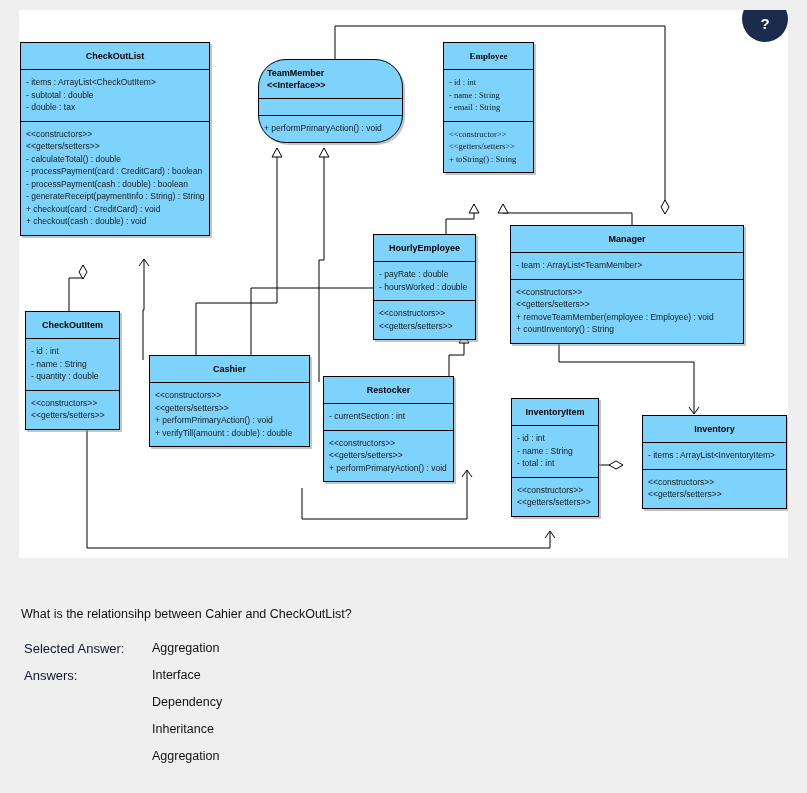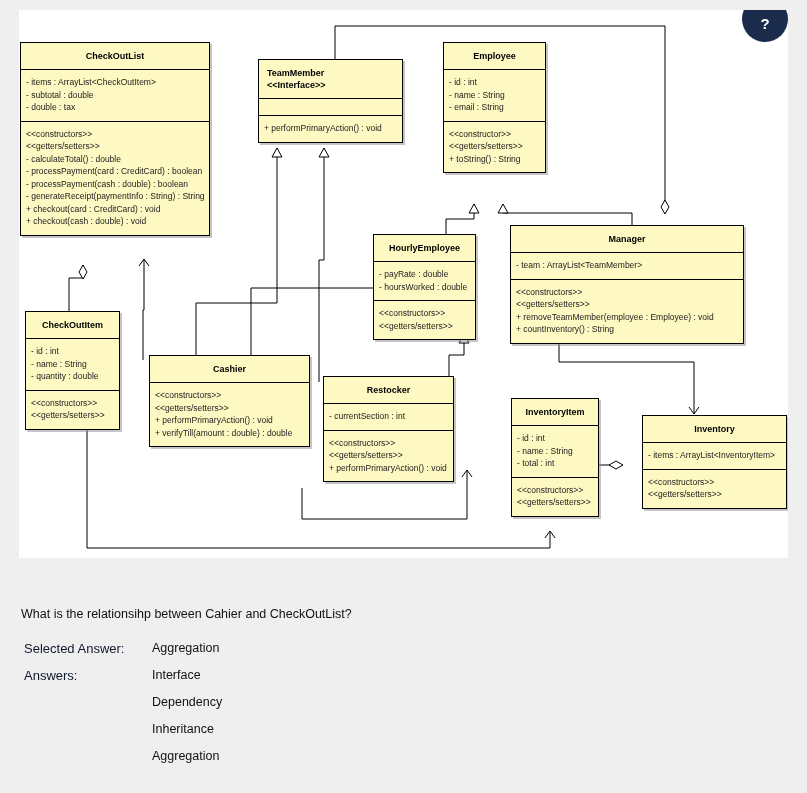--- a/index.html
+++ b/index.html
@@ -30,21 +30,21 @@
     position: absolute;
     left: 0; top: 0;
     width: 769px;
     height: 548px;
     overflow: visible;
   }
 
   
   .uml {
     position: absolute;
-    background: #fef9c3;
+    background: #7dd3fc;
     border: 1px solid #000000;
     box-shadow: 2px 2px 0 0 rgba(150,150,150,0.55);
     box-sizing: border-box;
     z-index: 5;
   }
   .uml .title {
     text-align: center;
     font-weight: bold;
     font-size: 9px;
     color: #000;
@@ -189,32 +189,32 @@
         <div class="row">&lt;&lt;getters/setters&gt;&gt;</div>
         <div class="row">- calculateTotal() : double</div>
         <div class="row">- processPayment(card : CreditCard) : boolean</div>
         <div class="row">- processPayment(cash : double) : boolean</div>
         <div class="row">- generateReceipt(paymentInfo : String) : String</div>
         <div class="row">+ checkout(card : CreditCard) : void</div>
         <div class="row">+ checkout(cash : double) : void</div>
       </div>
     </div>
 
-    <div class="uml" style="left:239px; top:49px; width:145px;">
+    <div class="uml" style="left:239px; top:49px; width:145px;border-radius:28px;">
       <div class="title iface">
         <span>TeamMember</span>
         <span class="sub">&lt;&lt;Interface&gt;&gt;</span>
       </div>
       <div class="compart empty"></div>
       <div class="compart">
         <div class="row">+ performPrimaryAction() : void</div>
       </div>
     </div>
 
-    <div class="uml" style="left:424px; top:32px; width:103px;">
+    <div class="uml" style="left:424px; top:32px; width:91px;font-family:Liberation Serif, serif;">
       <div class="title">Employee</div>
       <div class="compart">
         <div class="row">- id : int</div>
         <div class="row">- name : String</div>
         <div class="row">- email : String</div>
       </div>
       <div class="compart">
         <div class="row">&lt;&lt;constructor&gt;&gt;</div>
         <div class="row">&lt;&lt;getters/setters&gt;&gt;</div>
         <div class="row">+ toString() : String</div>

